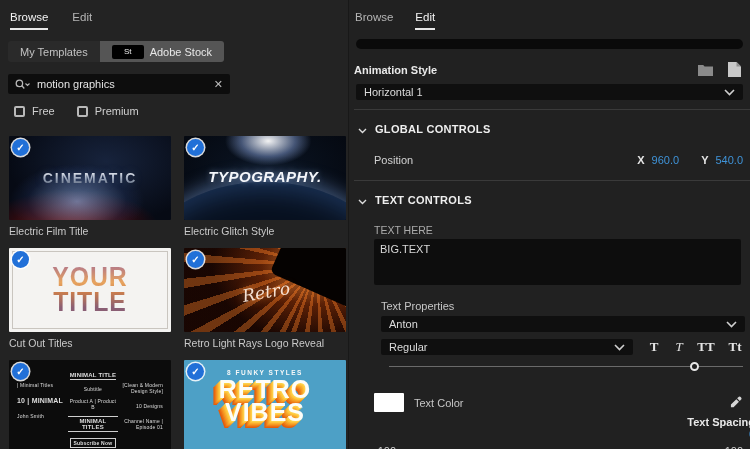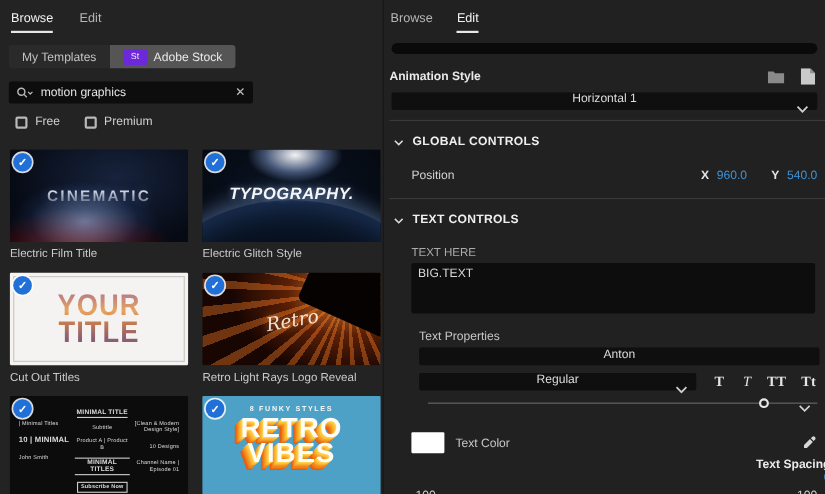--- a/index.html
+++ b/index.html
@@ -9,21 +9,21 @@
 
   
   .left { width:348px; height:100%; background:#232323; padding:8px; flex:none; }
   .tabs { display:flex; gap:24px; padding-left:2px; }
   .tab { font-size:11.5px; color:#b5b5b5; padding:3px 0 5px; cursor:pointer; }
   .tab.active { color:#f2f2f2; border-bottom:2px solid #e8e8e8; }
 
   .src-row { display:flex; margin-top:11px; }
   .src-btn { height:21px; display:flex; align-items:center; padding:0 12px; font-size:11px; color:#c2c2c2; background:#2a2a2a; border-radius:3px 0 0 3px; cursor:pointer;text-align:center; }
   .src-btn.sel { background:#555555; color:#e8e8e8; border-radius:0 3px 3px 0; gap:6px; }
-  .st-badge { width:22px; height:14px; background:#6d28d9; color:#efefef; border-radius:2px; font-size:8px; font-weight:normal; display:flex; align-items:center; justify-content:center; }
+  .st-badge { width:32px; height:14px; background:#000000; color:#efefef; border-radius:2px; font-size:8px; font-weight:normal; display:flex; align-items:center; justify-content:center; }
 
   .search { margin-top:12px; width:222px; height:20px; background:#0d0d0d; border-radius:2px; display:flex; align-items:center; padding:0 7px; gap:7px; }
   .search input { flex:1; background:transparent; border:none; outline:none; color:#e3e3e3; font-size:11px; font-family:"Liberation Sans",sans-serif; }
   .search .clear { color:#bdbdbd; font-size:11px; cursor:pointer; line-height:1; }
 
   .filters { margin-top:11px; display:flex; gap:22px; padding-left:6px; }
   .filter { display:flex; align-items:center; gap:7px; font-size:11px; color:#cfcfcf; }
   .cbx { width:11px; height:11px; border:2px solid #b9b9b9; border-radius:2px; background:transparent; cursor:pointer; }
 
   .grid { margin-top:19px; display:grid; grid-template-columns:162px 162px; column-gap:13px; padding-left:1px; }
@@ -78,21 +78,21 @@
   
   .right { flex:1; height:100%; background:#212121; border-left:1px solid #181818; padding:8px 0 0 5px; }
   .r-tabs { display:flex; gap:22px; padding-left:1px; }
   .r-bar { margin:9px 12px 0 2px; height:10px; background:#0a0a0a; border-radius:5px; }
 
   .anim-row { margin:13px 14px 0 0; display:flex; align-items:center; }
   .bold-lbl { font-size:11px; font-weight:bold; color:#e9e9e9; }
   .anim-icons { margin-left:auto; display:flex; gap:15px; align-items:center; }
   .icon-btn { cursor:pointer; display:flex; }
 
-  .dropdown { height:16px; background:#0f0f0f; border-radius:2px; display:flex; align-items:center; padding:0 8px; font-size:11px; color:#dcdcdc; cursor:pointer;flex-direction:column; }
+  .dropdown { height:16px; background:#0f0f0f; border-radius:2px; display:flex; align-items:center; padding:0 8px; font-size:11px; color:#dcdcdc; cursor:pointer; }
   .dd-style { margin:7px 12px 0 2px; }
   .dropdown .dd-chev { margin-left:auto; display:flex; }
 
   .divider { margin:9px 0 0 0; border-top:1px solid #3a3a3a; }
   .sec-head { margin-top:10px; display:flex; align-items:center; gap:8px; padding-left:4px; cursor:pointer; }
   .sec-head .sec-title { font-size:11px; font-weight:bold; color:#efefef; letter-spacing:.3px; }
 
   .pos-row { margin:16px 12px 0 0; padding-left:20px; display:flex; align-items:center; font-size:11px; }
   .axis { color:#e6e6e6; font-weight:bold; margin-left:22px; }
   .blue { color:#3f93d8; margin-left:7px; cursor:ew-resize; }

